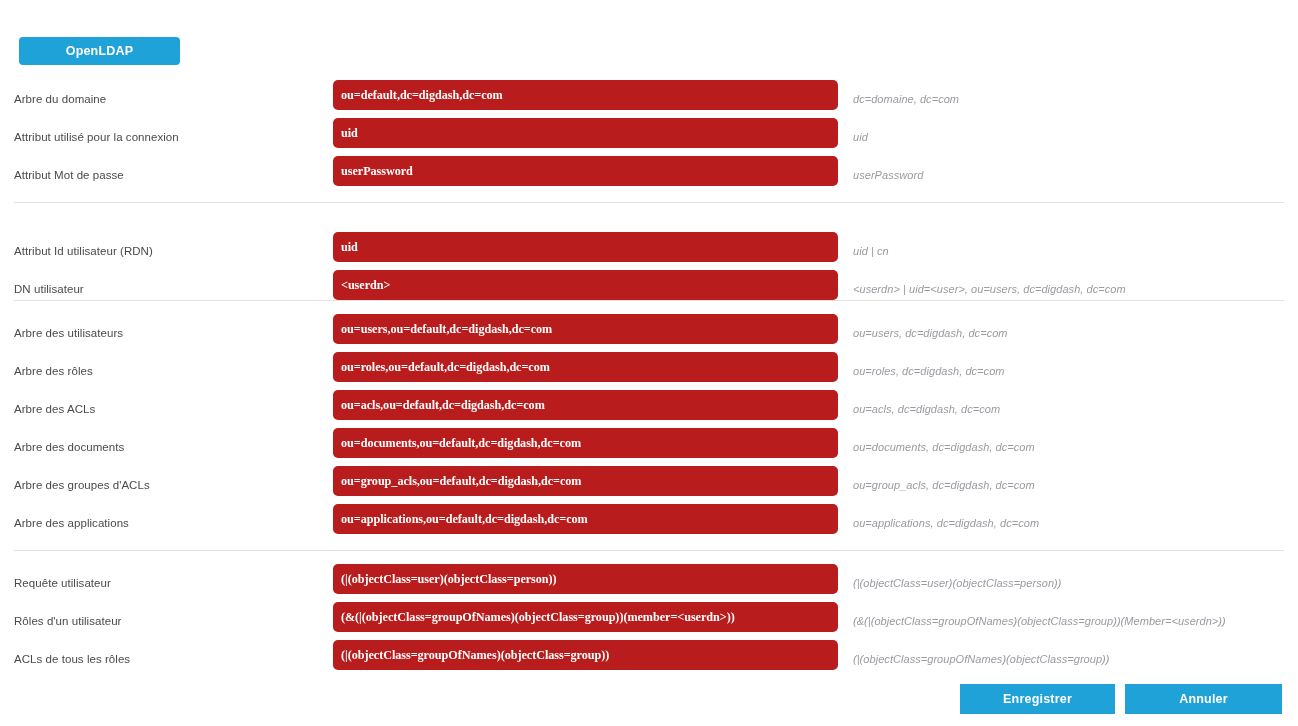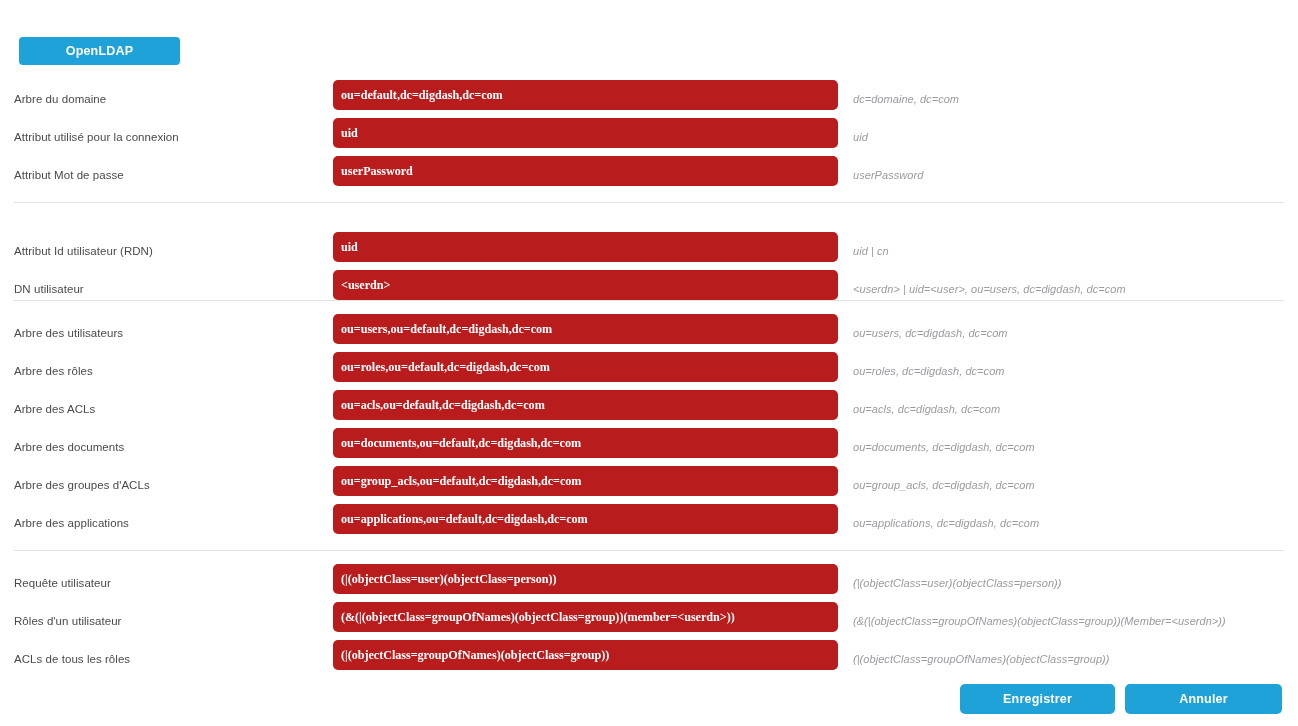--- a/index.html
+++ b/index.html
@@ -122,21 +122,21 @@
     left: 0;
     top: 684px;
     width: 1298px;
     height: 30px;
   }
   .btn {
     position: absolute;
     top: 0;
     height: 30px;
     border: none;
-    border-radius: 5px;
+    border-radius: 0;
     background: #1fa2d8;
     color: #ffffff;
     font-family: "Liberation Sans", sans-serif;
     font-size: 12.5px;
     font-weight: bold;
     cursor: pointer;
     letter-spacing: .2px;
   }
   .btn-save   { left: 960px;  width: 155px; }
   .btn-cancel { left: 1125px; width: 157px; }

